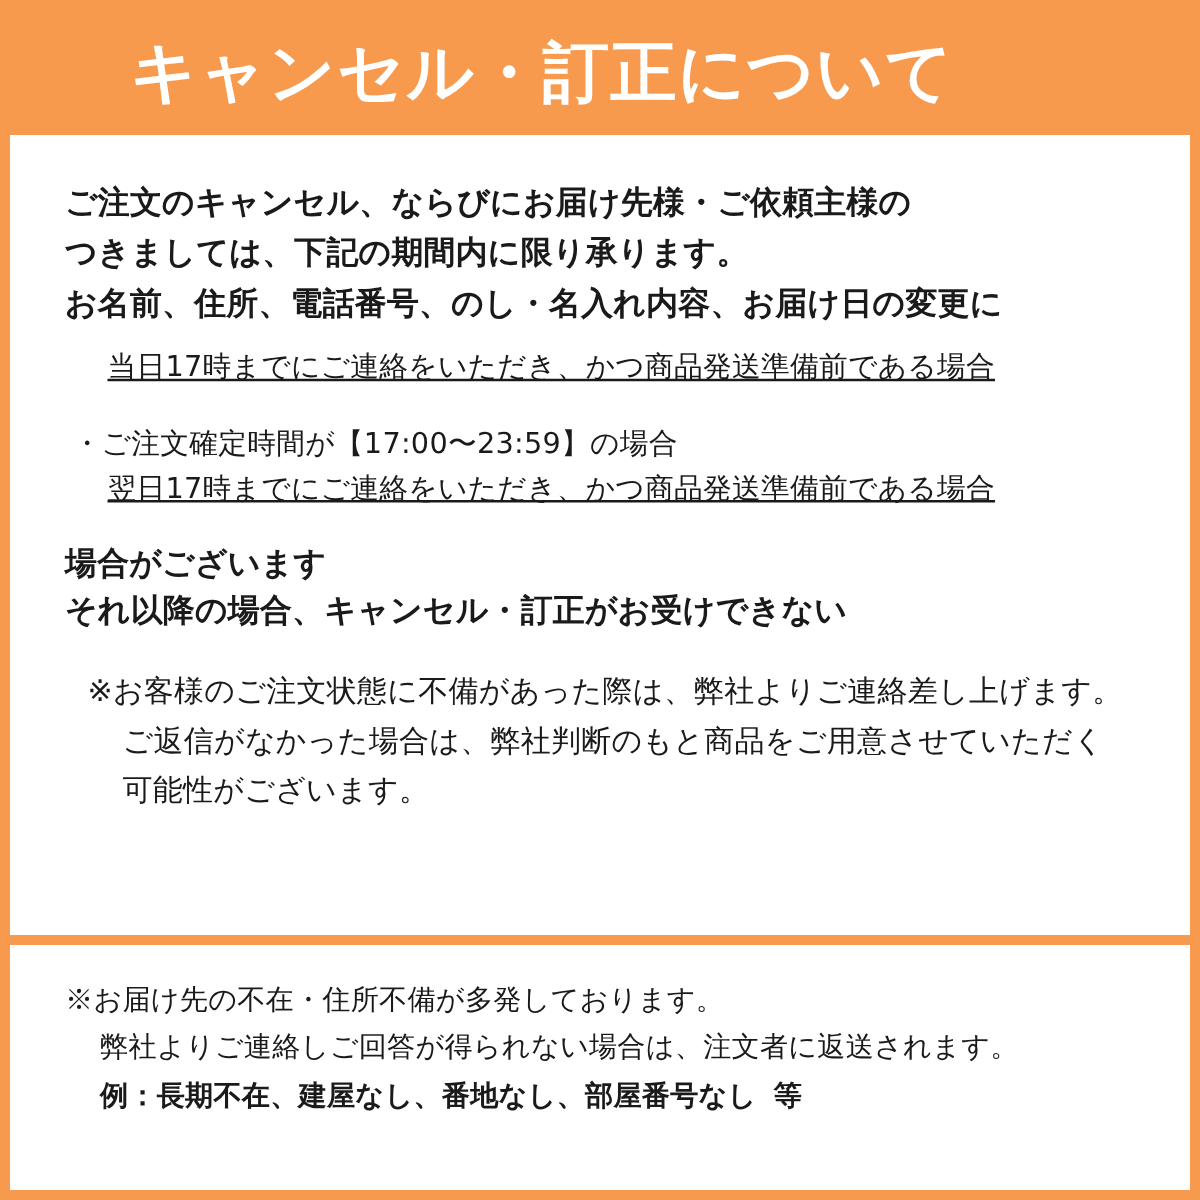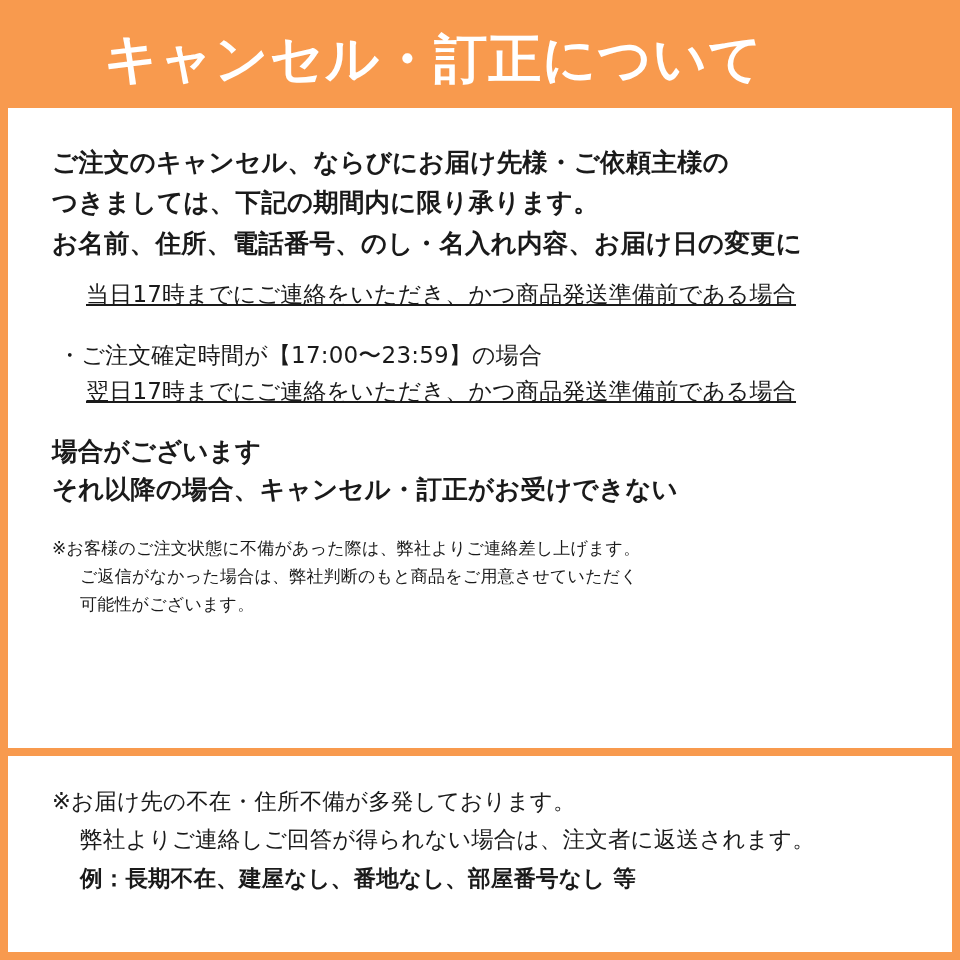--- a/index.html
+++ b/index.html
@@ -85,36 +85,38 @@
     font-weight: 700;
     line-height: 1.5;
     letter-spacing: 0.2px;
     margin: 22px 0 0 0;
   }
   .emph div { white-space: nowrap; }
   .note {
     margin-top: 26px;
   }
   .note-line {
-    font-size: 17px;
+    font-size: 24px;
     font-weight: 400;
     line-height: 1.65;
     letter-spacing: 0.2px;
     white-space: nowrap;
+    margin-left: 18px;
   }
   .note-indent { padding-left: 28px; }
   .divider {
     height: 8px;
     background: #f89a4e;
     margin: 0;
   }
   .footer-area {
     padding: 26px 40px 0 44px;
     box-sizing: border-box;
     height: 196px;
+    font-family: Liberation Mono, monospace;
   }
   .foot-line {
     font-size: 22.5px;
     font-weight: 400;
     line-height: 1.7;
     letter-spacing: 0.2px;
     white-space: nowrap;
   }
   .foot-line.bold {
     font-weight: 700;

